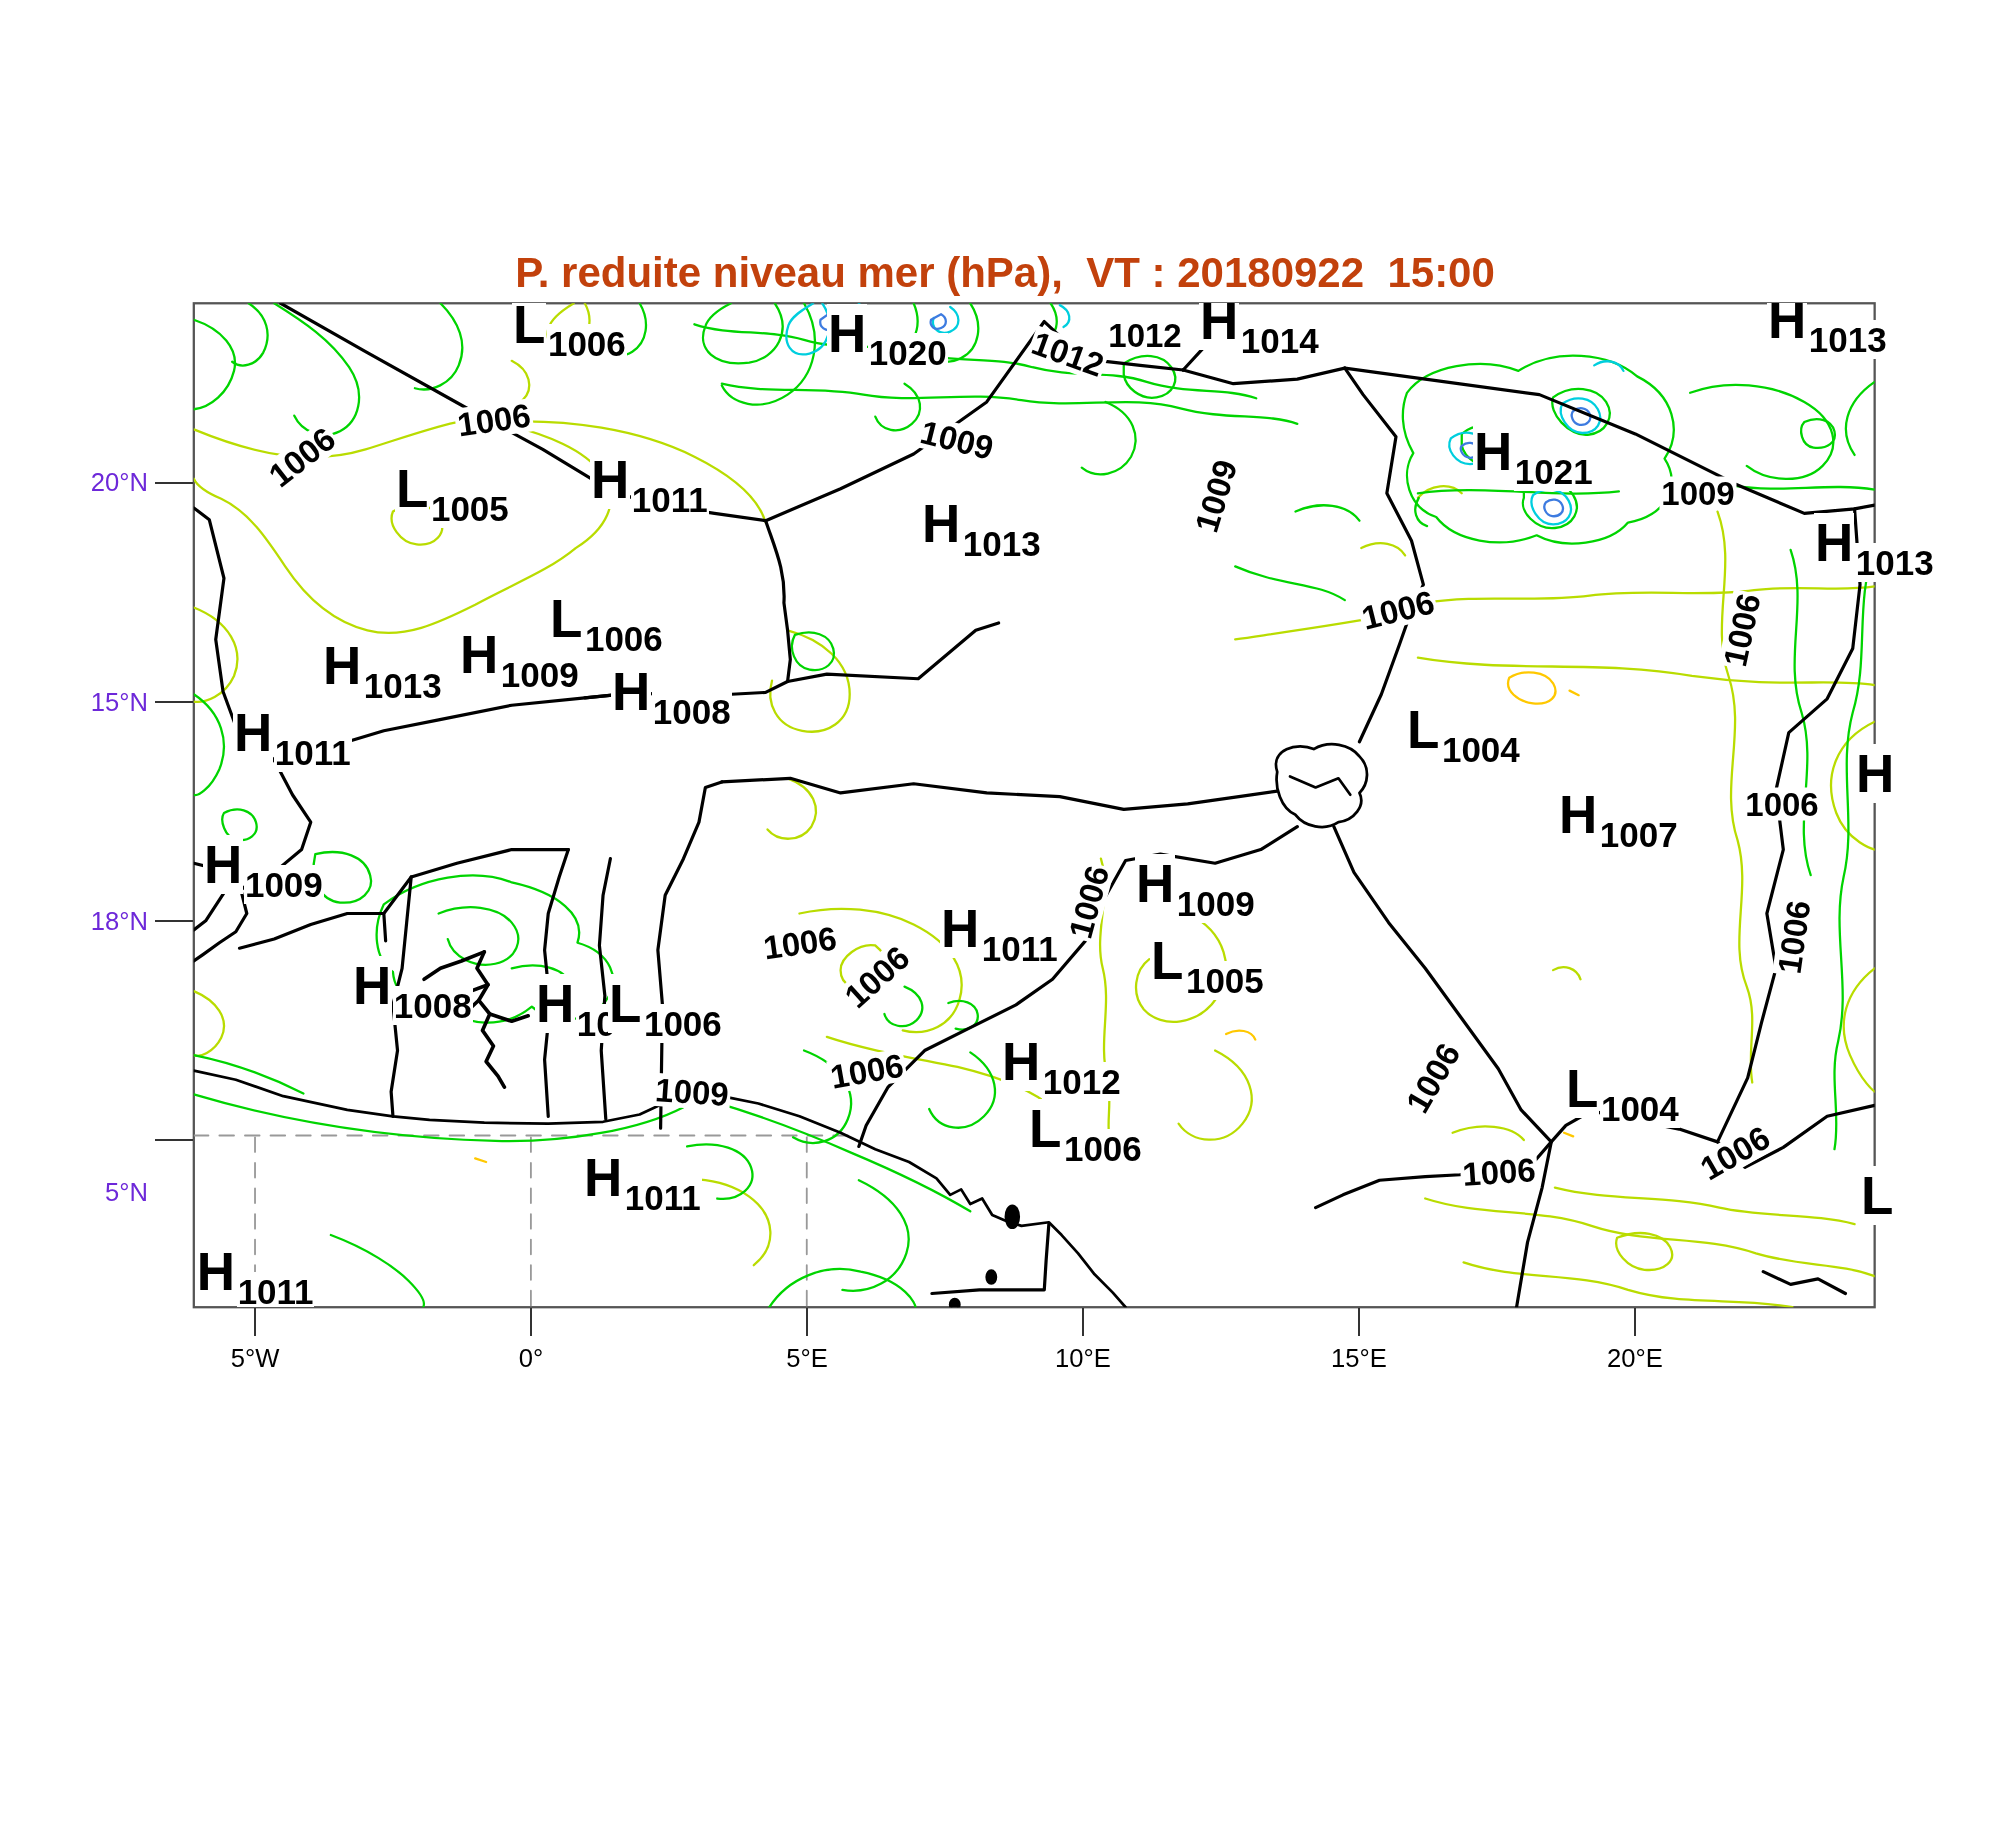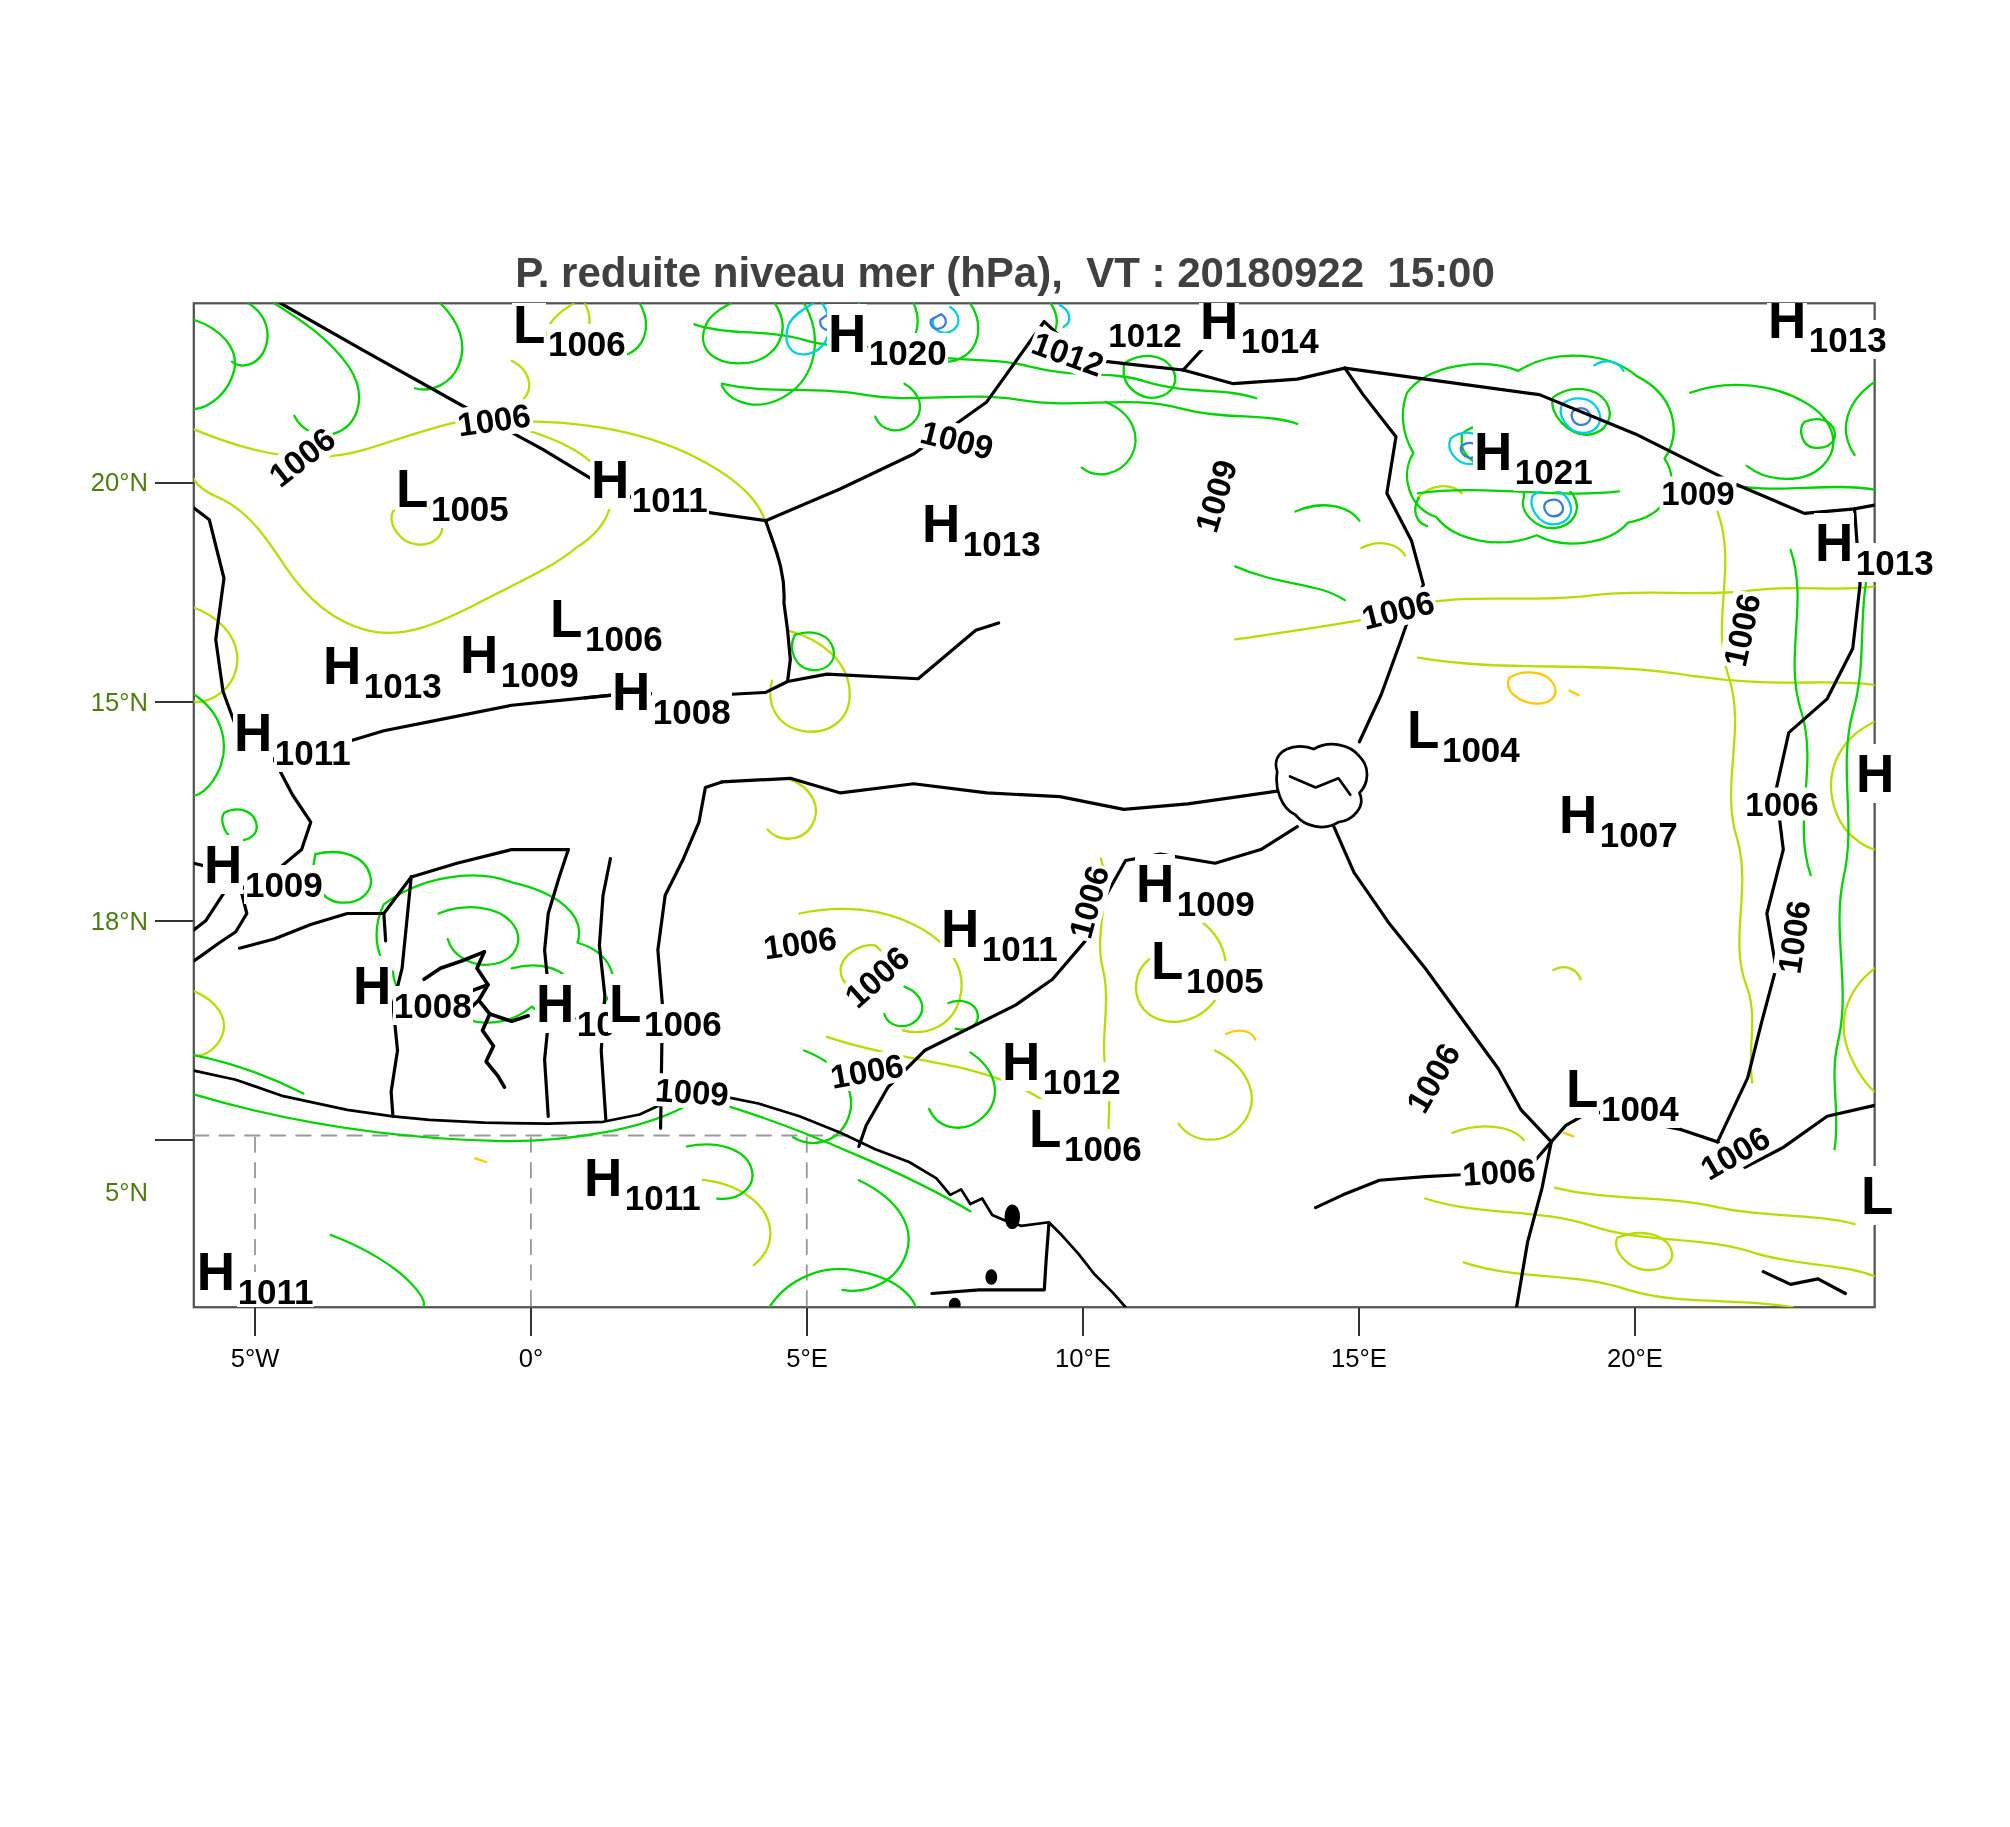--- a/index.html
+++ b/index.html
@@ -1,30 +1,30 @@
 <!DOCTYPE html>
 <html style="font-size:14.6px"><head>
 <meta charset="utf-8">
 <style>
   html,body{margin:0;padding:0;background:#ffffff;}
   #canvas{position:relative;width:2010px;height:1827px;background:#ffffff;overflow:hidden;
           font-family:"Liberation Sans", sans-serif;}
   #title{position:absolute;left:0;top:249px;width:2010px;text-align:center;
-         font-size:42px;font-weight:bold;color:#404040;white-space:pre;}
+         font-size:42px;font-weight:bold;color:#c2410c;white-space:pre;}
   #mapsvg{position:absolute;left:0;top:0;}
   #labels{position:absolute;left:194px;top:303px;width:1916px;height:1004px;overflow:hidden;}
   .plabel{position:absolute;white-space:nowrap;color:#000;}
   .pl{font-size:53px;font-weight:bold;line-height:1;background:#fff;padding:0 0.9px;}
   .ps{font-size:35px;font-weight:bold;position:relative;top:13.7px;margin-left:0.9px;background:#fff;padding:0 0.9px;}
   .clabel{position:absolute;font-size:33px;font-weight:bold;color:#000;background:#fff;
           padding:0 1.8px;line-height:1.0;transform-origin:center center;white-space:nowrap;}
   .lontick{position:absolute;width:1.8px;height:28px;background:#333;}
   .lattick{position:absolute;width:38px;height:1.8px;background:#333;}
   .lonlab{position:absolute;font-size:25.6px;color:#000000;transform:translateX(-50%);}
-  .latlab{position:absolute;font-size:25.6px;color:#4d7c0f;transform:translate(-100%,-50%);}
+  .latlab{position:absolute;font-size:25.6px;color:#6d28d9;transform:translate(-100%,-50%);}
 </style>
 </head>
 <body>
 
 <div id="canvas">
 
   <div id="title">P. reduite niveau mer (hPa),  VT : 20180922  15:00</div>
 
   <svg id="mapsvg" width="2010" height="1827" viewBox="0 0 2200 2000" xmlns="http://www.w3.org/2000/svg">
     <defs>

